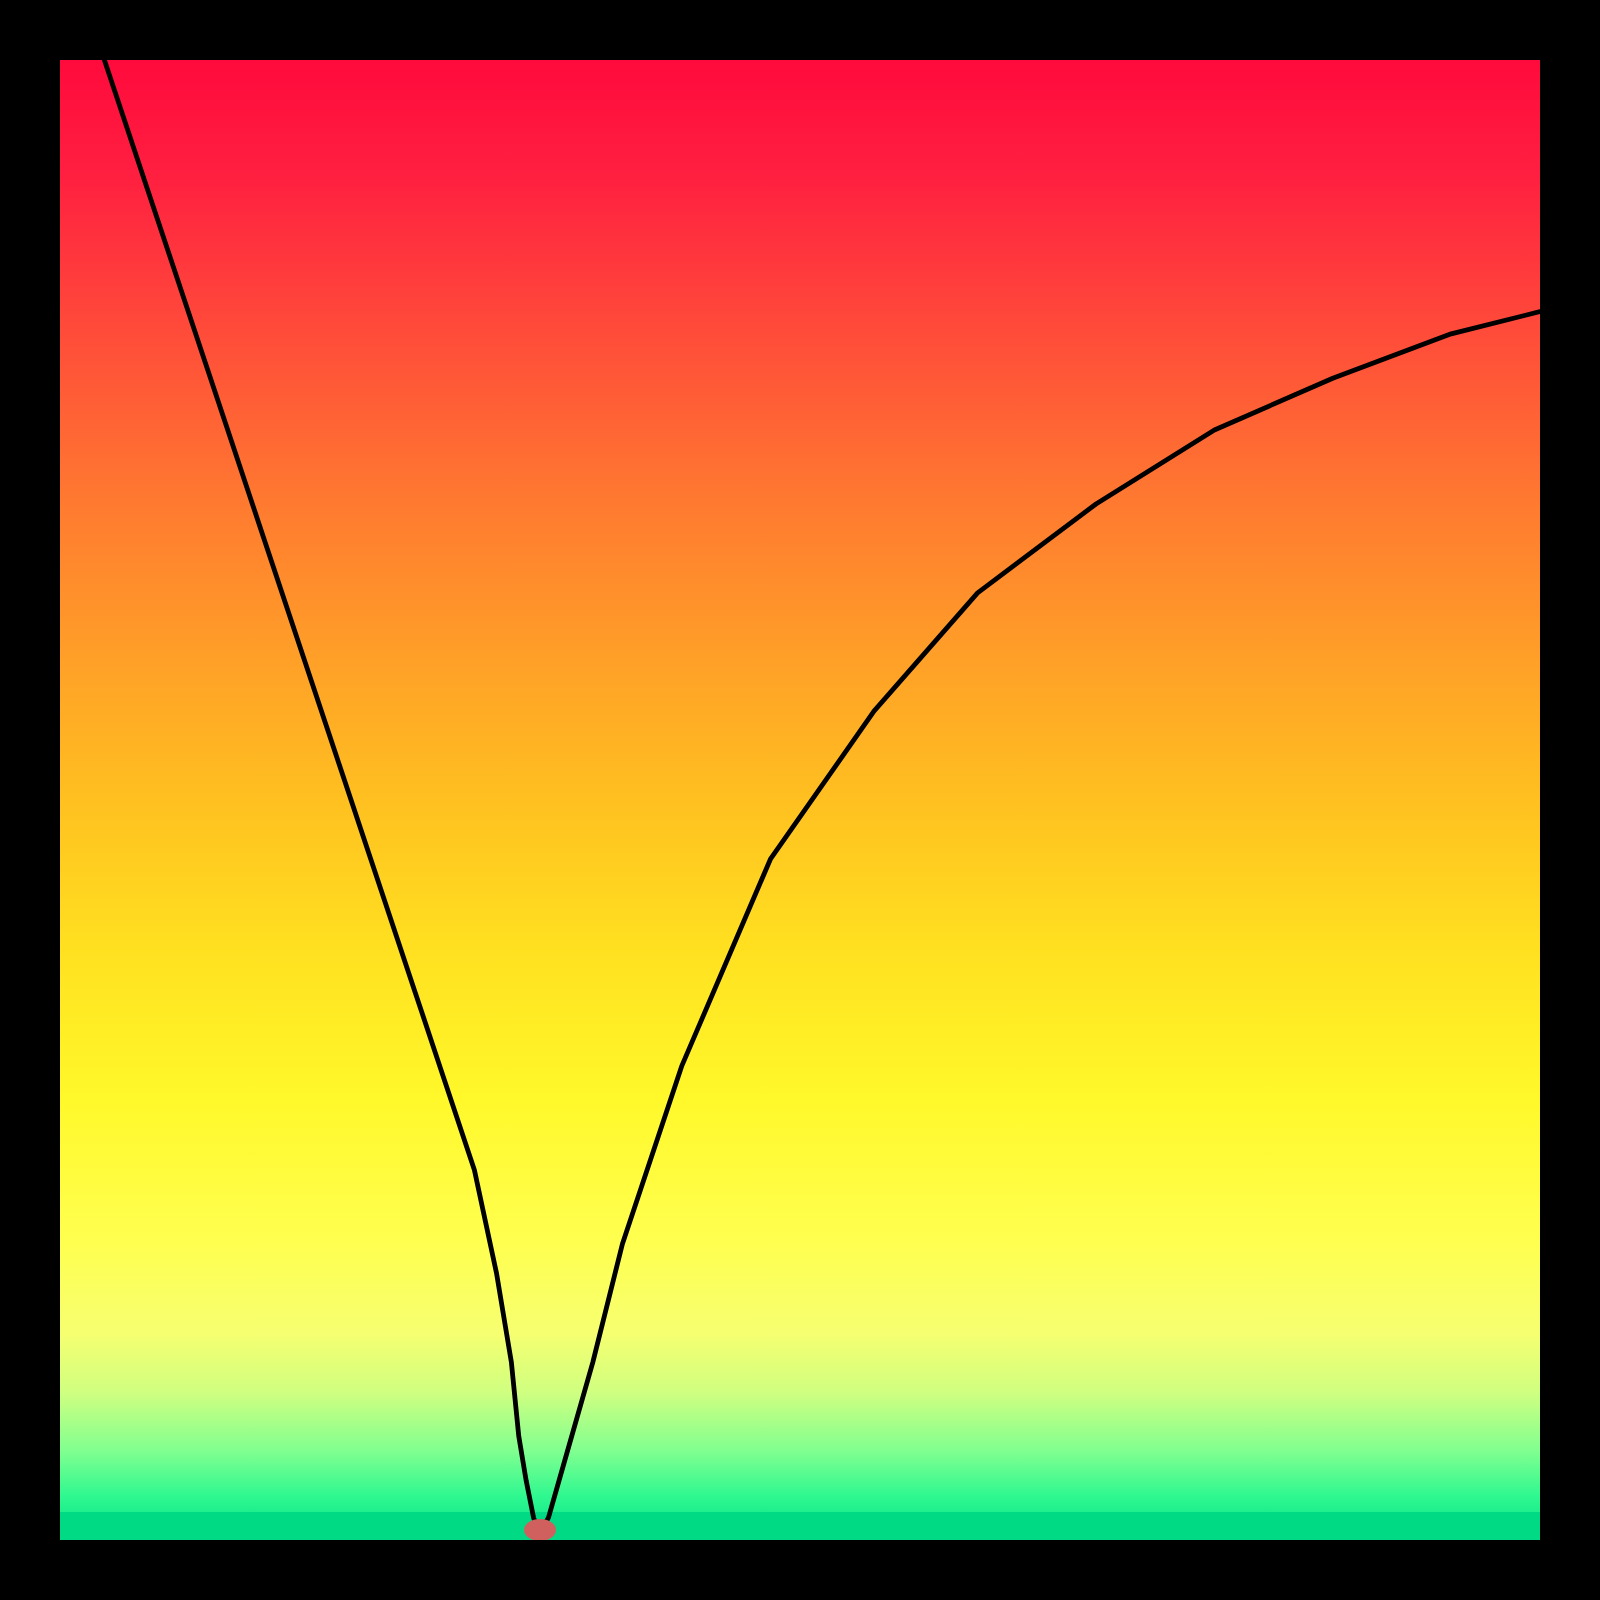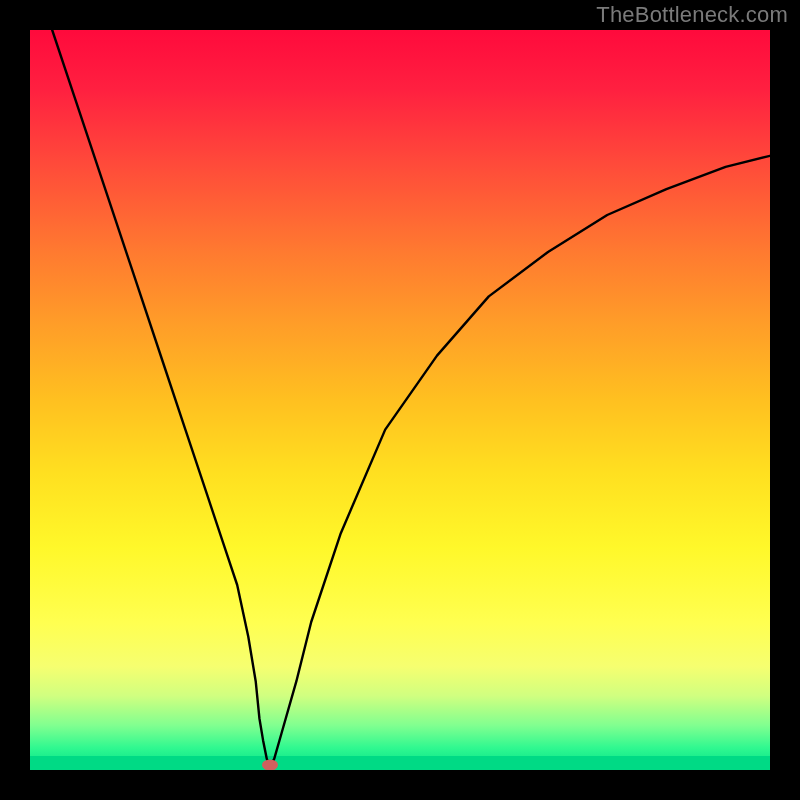--- a/index.html
+++ b/index.html
@@ -81,21 +81,20 @@
     top: 0;
     width: 100%;
     height: 100%;
     z-index: 10;
   }
 </style>
 </head>
 <body>
 
 <div class="container">
-  <div class="watermark">TheBottleneck.com</div>
 
   <div class="plot-area">
     <div class="gradient-bg"></div>
     <div class="green-band"></div>
 
     <svg class="curve" viewBox="0 0 740 740" preserveAspectRatio="none">
       <path fill="none" stroke="#000" stroke-width="2.4" stroke-linecap="round" stroke-linejoin="round" d="M22.2 0.0 L44.4 66.6 L74.0 155.4 L103.6 244.2 L133.2 333.0 L155.4 399.6 L177.6 466.2 L192.4 510.6 L207.2 555.0 L218.3 606.8 L225.7 651.2 L229.4 688.2 L233.1 710.4 L236.8 728.9 L239.8 736.3 L244.2 728.9 L251.6 703.0 L266.4 651.2 L281.2 592.0 L310.8 503.2 L355.2 399.6 L407.0 325.6 L458.8 266.4 L518.0 222.0 L577.2 185.0 L636.4 159.1 L695.6 136.9 L740.0 125.8"></path>
     </svg>
 
     <div class="marker" style="left: 239.76px; top: 734.82px; background: rgb(208, 96, 94);"></div>

